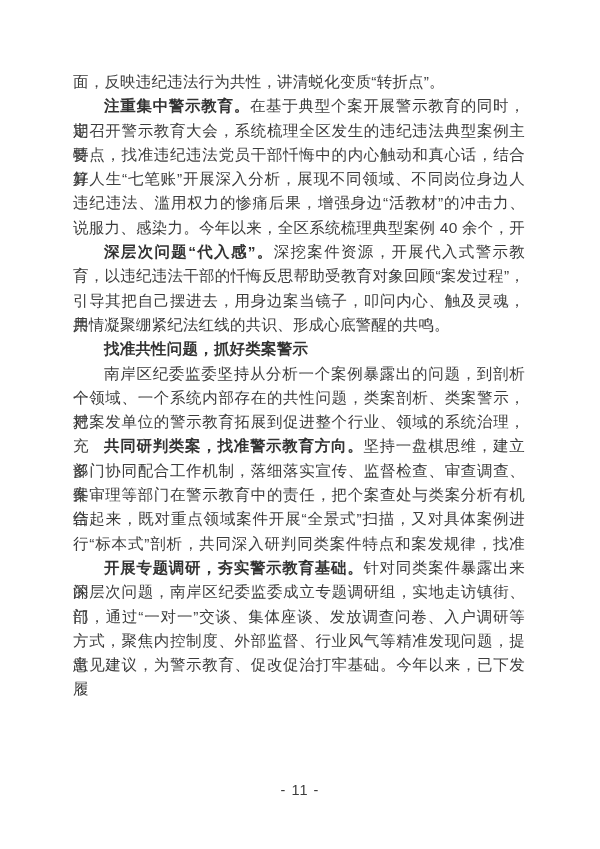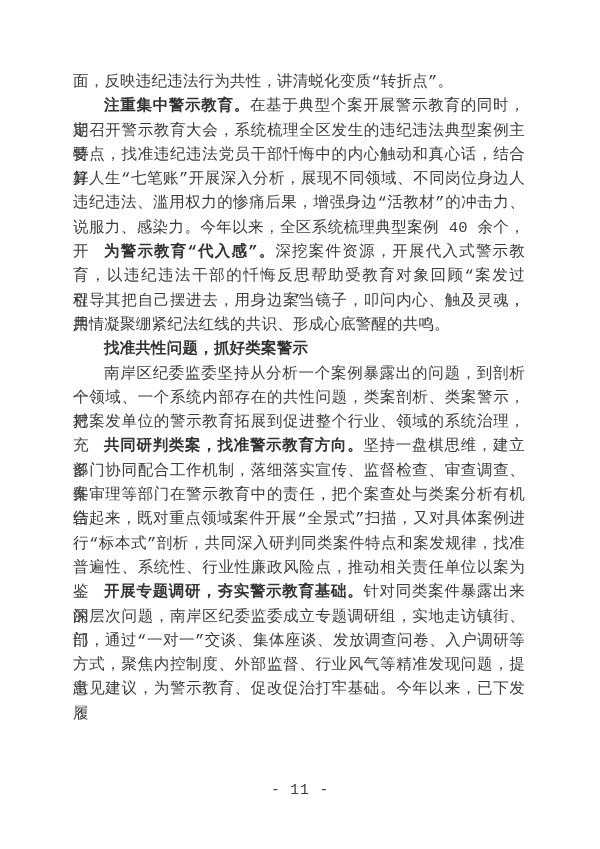--- a/index.html
+++ b/index.html
@@ -6,21 +6,21 @@
     margin: 0;
     padding: 0;
     background: #ffffff;
   }
   .page {
     position: relative;
     width: 600px;
     height: 849px;
     background: #ffffff;
     overflow: hidden;
-    font-family: Liberation Mono, monospace;
+    font-family: Liberation Sans, sans-serif;
   }
   .body-text {
     position: absolute;
     left: 73px;
     top: 70px;
     width: 452px;
   }
   .line {
     height: 24.3px;
     line-height: 24.3px;
@@ -56,34 +56,33 @@
 
 <div class="page">
   <div class="body-text">
       <div class="line"><span>面，反映违纪违法行为共性，讲清蜕化变质“转折点”。</span></div>
       <div class="line indent justify"><span class="bold">注重集中警示教育。</span><span>在基于典型个案开展警示教育的同时，定</span></div>
       <div class="line justify"><span>期召开警示教育大会，系统梳理全区发生的违纪违法典型案例主要</span></div>
       <div class="line justify"><span>特点，找准违纪违法党员干部忏悔中的内心触动和真心话，结合算</span></div>
       <div class="line justify"><span>好人生“七笔账”开展深入分析，展现不同领域、不同岗位身边人</span></div>
       <div class="line justify"><span>违纪违法、滥用权力的惨痛后果，增强身边“活教材”的冲击力、</span></div>
       <div class="line justify"><span>说服力、感染力。今年以来，全区系统梳理典型案例 40 余个，开</span></div>
-      <div class="line indent justify"><span class="bold">为警示教育“代入感”。</span><span>深挖案件资源，开展代入式警示教</span></div>
+      <div class="line indent justify"><span class="bold">深层次问题“代入感”。</span><span>深挖案件资源，开展代入式警示教</span></div>
       <div class="line justify"><span>育，以违纪违法干部的忏悔反思帮助受教育对象回顾“案发过程”，</span></div>
       <div class="line justify"><span>引导其把自己摆进去，用身边案当镜子，叩问内心、触及灵魂，用</span></div>
       <div class="line"><span>共情凝聚绷紧纪法红线的共识、形成心底警醒的共鸣。</span></div>
       <div class="line indent"><span class="bold">找准共性问题，抓好类案警示</span></div>
       <div class="line indent justify"><span>南岸区纪委监委坚持从分析一个案例暴露出的问题，到剖析一</span></div>
       <div class="line justify"><span>个领域、一个系统内部存在的共性问题，类案剖析、类案警示，把</span></div>
       <div class="line justify"><span>对案发单位的警示教育拓展到促进整个行业、领域的系统治理，充</span></div>
       <div class="line indent justify"><span class="bold">共同研判类案，找准警示教育方向。</span><span>坚持一盘棋思维，建立多</span></div>
       <div class="line justify"><span>部门协同配合工作机制，落细落实宣传、监督检查、审查调查、案</span></div>
       <div class="line justify"><span>件审理等部门在警示教育中的责任，把个案查处与类案分析有机结</span></div>
       <div class="line justify"><span>合起来，既对重点领域案件开展“全景式”扫描，又对具体案例进</span></div>
       <div class="line justify"><span>行“标本式”剖析，共同深入研判同类案件特点和案发规律，找准</span></div>
-      <div class="line justify"><span>普遍性、系统性、行业性廉政风险点，推动相关责任单位以案为鉴</span></div>
       <div class="line indent justify"><span class="bold">开展专题调研，夯实警示教育基础。</span><span>针对同类案件暴露出来的</span></div>
       <div class="line justify"><span>深层次问题，南岸区纪委监委成立专题调研组，实地走访镇街、部</span></div>
       <div class="line justify"><span>门，通过“一对一”交谈、集体座谈、发放调查问卷、入户调研等</span></div>
       <div class="line justify"><span>方式，聚焦内控制度、外部监督、行业风气等精准发现问题，提出</span></div>
       <div class="line justify"><span>意见建议，为警示教育、促改促治打牢基础。今年以来，已下发履</span></div>
     </div>
   <div class="footer">- 11 -</div>
 </div>
 
 </body></html>

